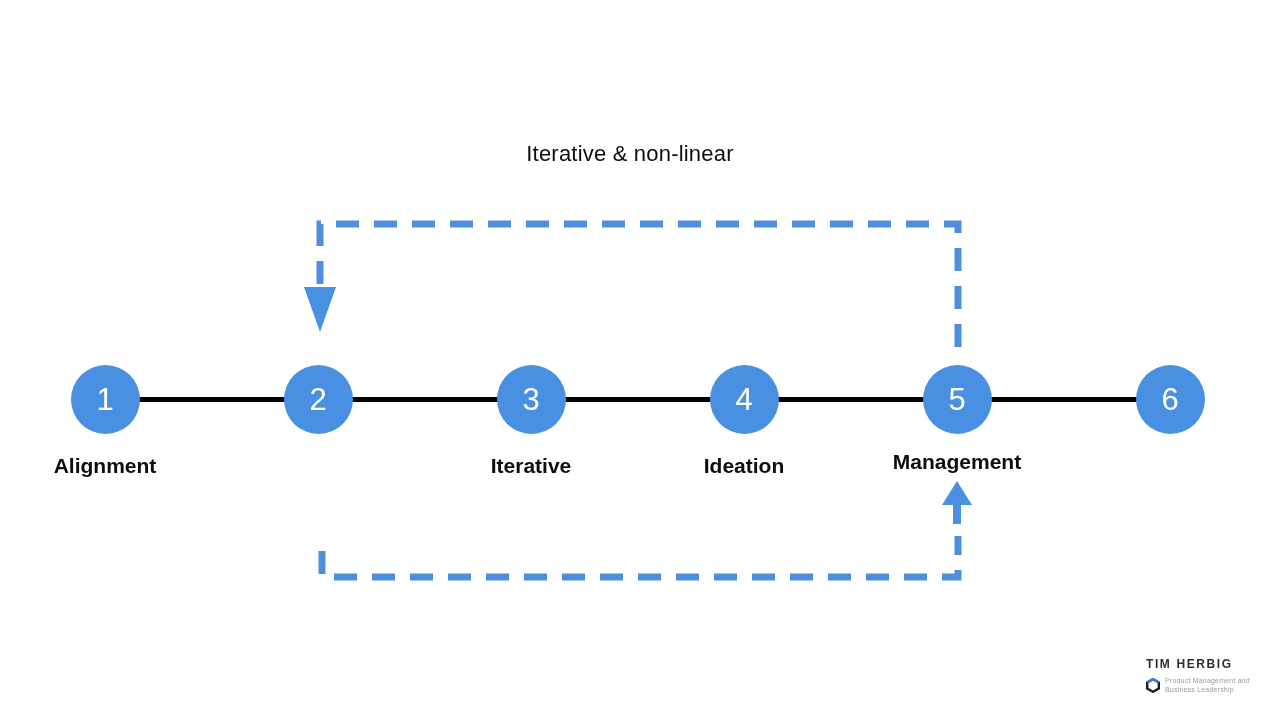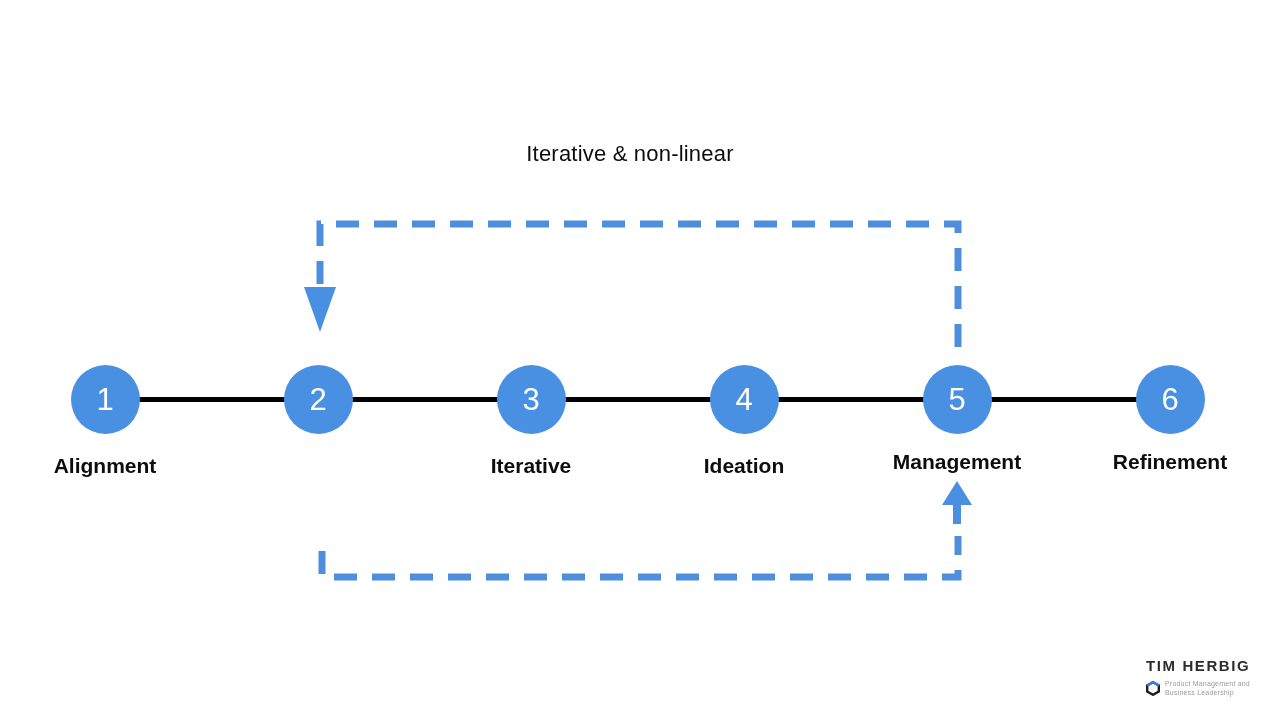--- a/index.html
+++ b/index.html
@@ -69,21 +69,21 @@
     width: 1280px; height: 720px;
     pointer-events: none;
   }
   .logo {
     position: absolute;
     left: 1146px;
     top: 657px;
     width: 120px;
   }
   .brand-name {
-    font-size: 15px;
+    font-size: 12px;
     font-weight: bold;
     letter-spacing: 1.6px;
     color: #2d2d2d;
     white-space: nowrap;
   }
   .logo-row {
     display: flex;
     align-items: center;
     margin-top: 5px;
   }
@@ -128,21 +128,20 @@
   <div class="step s4">
     <div class="circle">4</div>
     <div class="step-label">Ideation</div>
   </div>
   <div class="step s5">
     <div class="circle">5</div>
     <div class="step-label">Management</div>
   </div>
   <div class="step s6">
     <div class="circle">6</div>
-    <div class="step-label">Refinement</div>
   </div>
 
   <div class="logo">
     <div class="brand-name">TIM HERBIG</div>
     <div class="logo-row">
       <svg class="hex-icon" width="14" height="15" viewBox="0 0 14 15">
         <polygon points="7,1.2 12.8,4.4 12.8,10.6 7,13.8 1.2,10.6 1.2,4.4" fill="none" stroke="#1e1e1e" stroke-width="2.4"></polygon>
         <polyline points="1.2,4.4 7,1.2 12.8,4.4" fill="none" stroke="#3b7de0" stroke-width="2.4"></polyline>
       </svg>
       <div>

